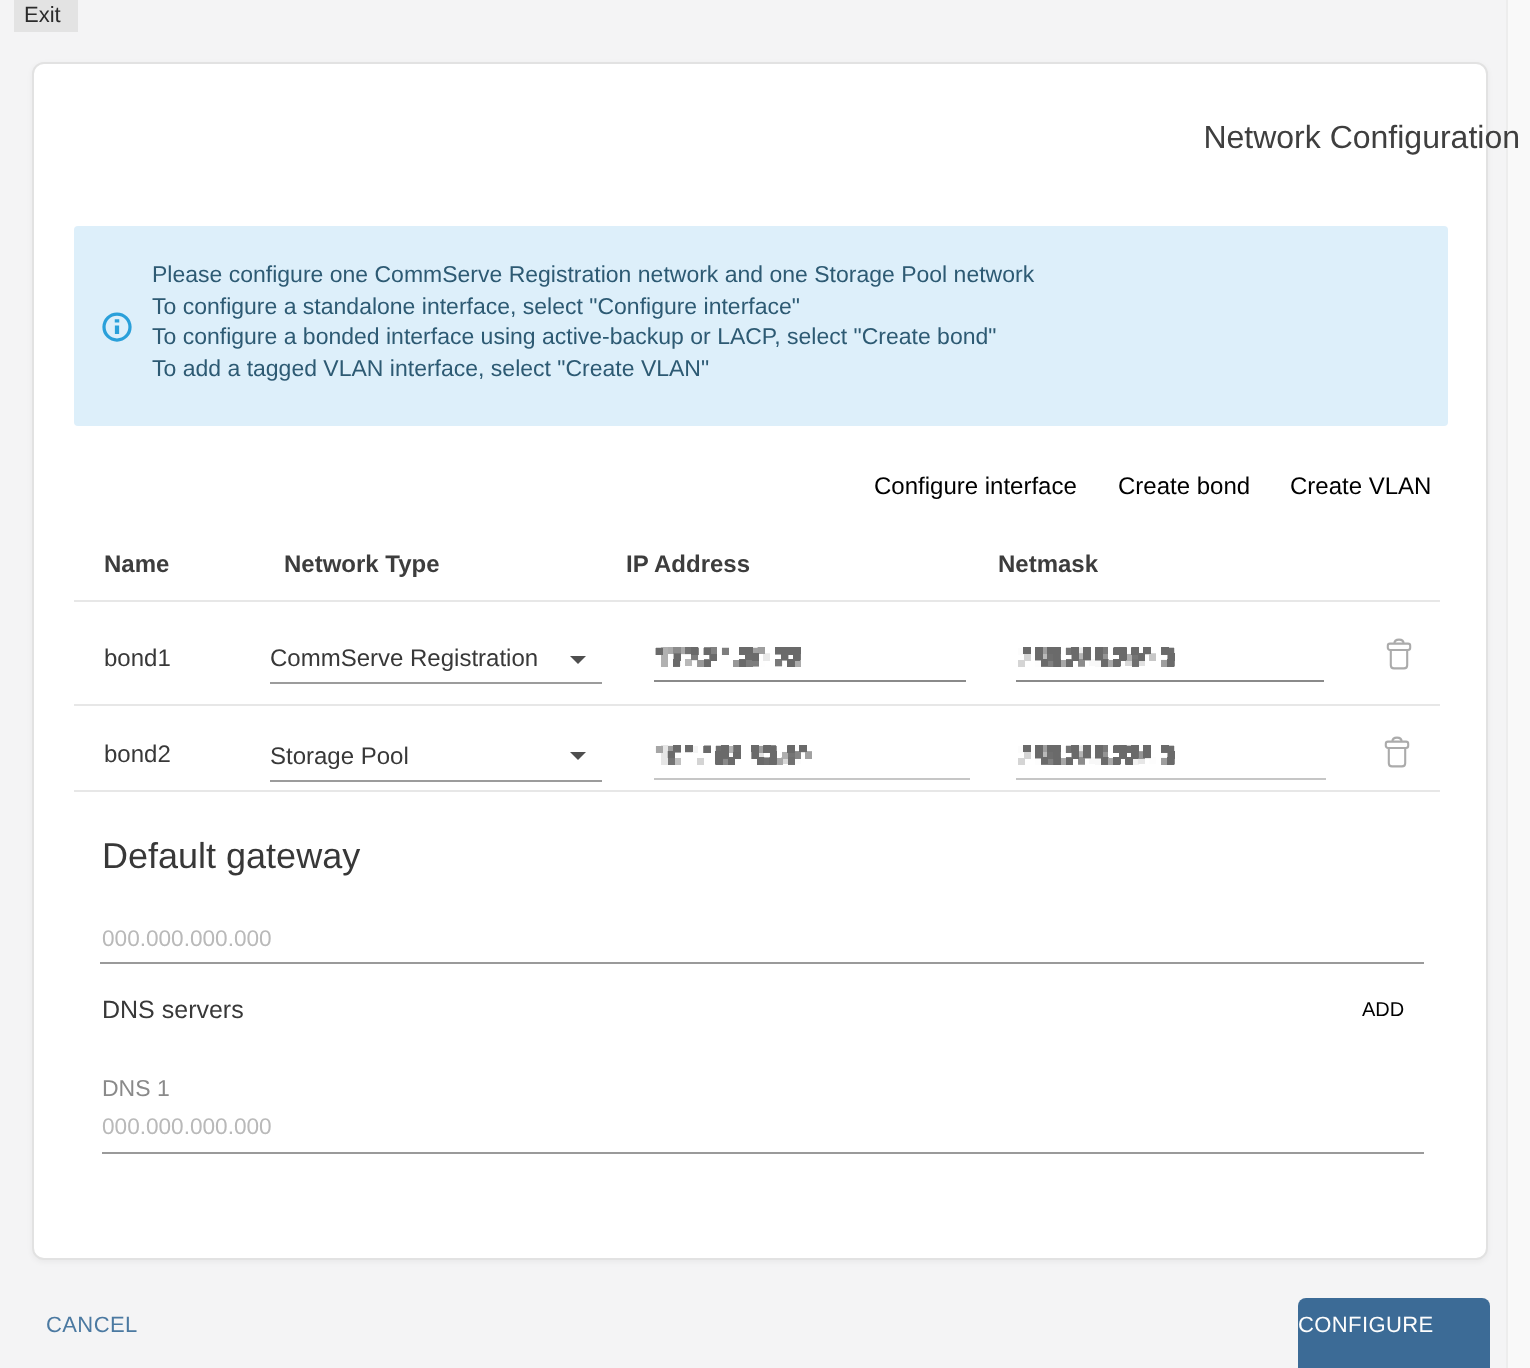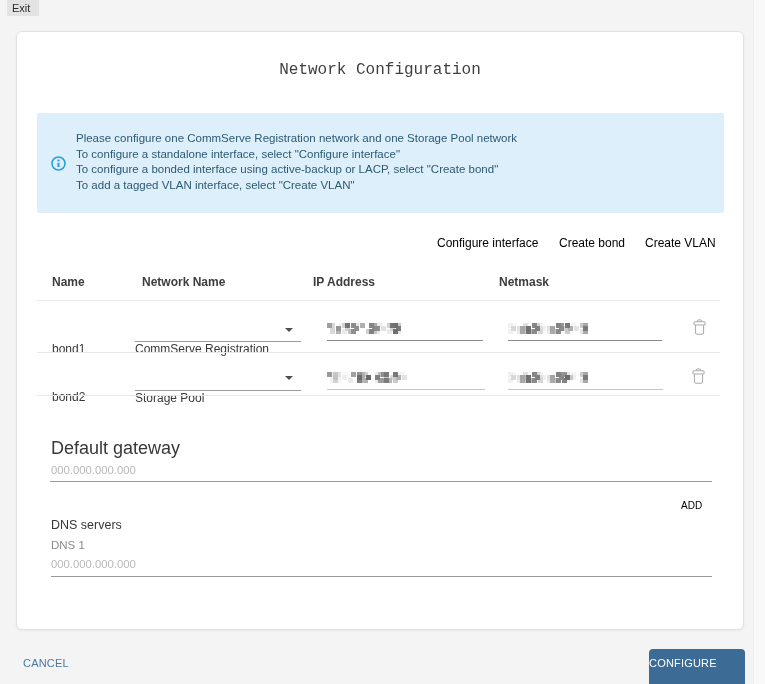--- a/index.html
+++ b/index.html
@@ -1,28 +1,28 @@
 <!DOCTYPE html>
 <html><head>
 <meta charset="utf-8">
 <style>
 * { margin:0; padding:0; box-sizing:border-box; }
 html,body { width:765px; height:684px; background:#f4f4f5; font-family:"Liberation Sans",sans-serif; overflow:hidden; }
 .abs { position:absolute; }
 #exit { position:absolute; left:7px; top:0; height:16px; background:#e3e3e3; color:#2b2b2b; font-size:11px; line-height:16px; padding:0 9px 0 5px; }
 #scroll { position:absolute; left:753px; top:0; width:12px; height:684px; background:#f9f9f9; border-left:1px solid #ededed; }
 #card { position:absolute; left:16px; top:31px; width:728px; height:599px; background:#fff; border:1px solid #e2e2e2; border-radius:6px; box-shadow:0 1px 3px rgba(0,0,0,0.05); }
-#title { position:absolute; left:0; top:61px; width:760px; text-align:center; font-size:16px; color:#3f3f3f;font-family:Liberation Mono, monospace; }
+#title { position:absolute; left:0; top:61px; width:760px; text-align:right; font-size:16px; color:#3f3f3f; }
 #info { position:absolute; left:37px; top:113px; width:687px; height:100px; background:#ddeffa; border-radius:2px; }
 #infoicon { position:absolute; left:51px; top:156px; }
 #infotext { position:absolute; left:76px; top:131px; font-size:11.5px; line-height:15.66px; color:#2d5a73; }
 .link { position:absolute; font-size:12px; color:#000000; }
 .hdr { position:absolute; font-size:12px; color:#3d3d3d;font-weight:bold; }
 .cellline { position:absolute; height:1px; background:#e7e7e7; }
-.rowtext { position:absolute; font-size:12px; color:#383838;margin-top:20px; }
+.rowtext { position:absolute; font-size:12px; color:#383838; }
 .uline { position:absolute; height:1px; }
 .arrow { position:absolute; width:0; height:0; border-left:4px solid transparent; border-right:4px solid transparent; border-top:4.5px solid #4e4e4e; }
 .ph { position:absolute; font-size:11.3px; color:#b9b9b9; }
 #cancel { position:absolute; left:23px; top:657px; font-size:11px; color:#4b79a1; letter-spacing:0.2px; }
 #configure { position:absolute; left:649px; top:649px; width:96px; height:41px; background:#3c6b96; border-radius:4px; color:#fdfdfd; font-size:11px; letter-spacing:0.2px; text-align:left; line-height:28px; }
 </style>
 </head>
 <body>
 <div id="exit">Exit</div>
 <div id="scroll"></div>
@@ -34,21 +34,21 @@
     <line x1="12" y1="10.8" x2="12" y2="17.6" stroke-width="3.4"></line>
     <line x1="12" y1="5.8" x2="12" y2="8.4" stroke-width="3.6"></line>
   </svg>
 <div id="infotext">Please configure one CommServe Registration network and one Storage Pool network<br>To configure a standalone interface, select "Configure interface"<br>To configure a bonded interface using active-backup or LACP, select "Create bond"<br>To add a tagged VLAN interface, select "Create VLAN"</div>
 
 <div class="link" style="left:437px; top:236px;">Configure interface</div>
 <div class="link" style="left:559px; top:236px;">Create bond</div>
 <div class="link" style="left:645px; top:236px;">Create VLAN</div>
 
 <div class="hdr" style="left:52px; top:275px;">Name</div>
-<div class="hdr" style="left:142px; top:275px;">Network Name</div>
+<div class="hdr" style="left:142px; top:275px;">Network Type</div>
 <div class="hdr" style="left:313px; top:275px;">IP Address</div>
 <div class="hdr" style="left:499px; top:275px;">Netmask</div>
 
 <div class="cellline" style="left:37px; top:300px; width:683px;"></div>
 
 <div class="rowtext" style="left:52px; top:322px;">bond1</div>
 <div class="rowtext" style="left:135px; top:322px;">CommServe Registration</div>
 <div class="arrow" style="left:284.5px; top:328px;"></div>
 <div class="uline" style="left:135px; top:341px; width:166px; background:#9c9c9c;"></div>
 <svg class="abs" style="left:325px;top:318px" width="170" height="22">

